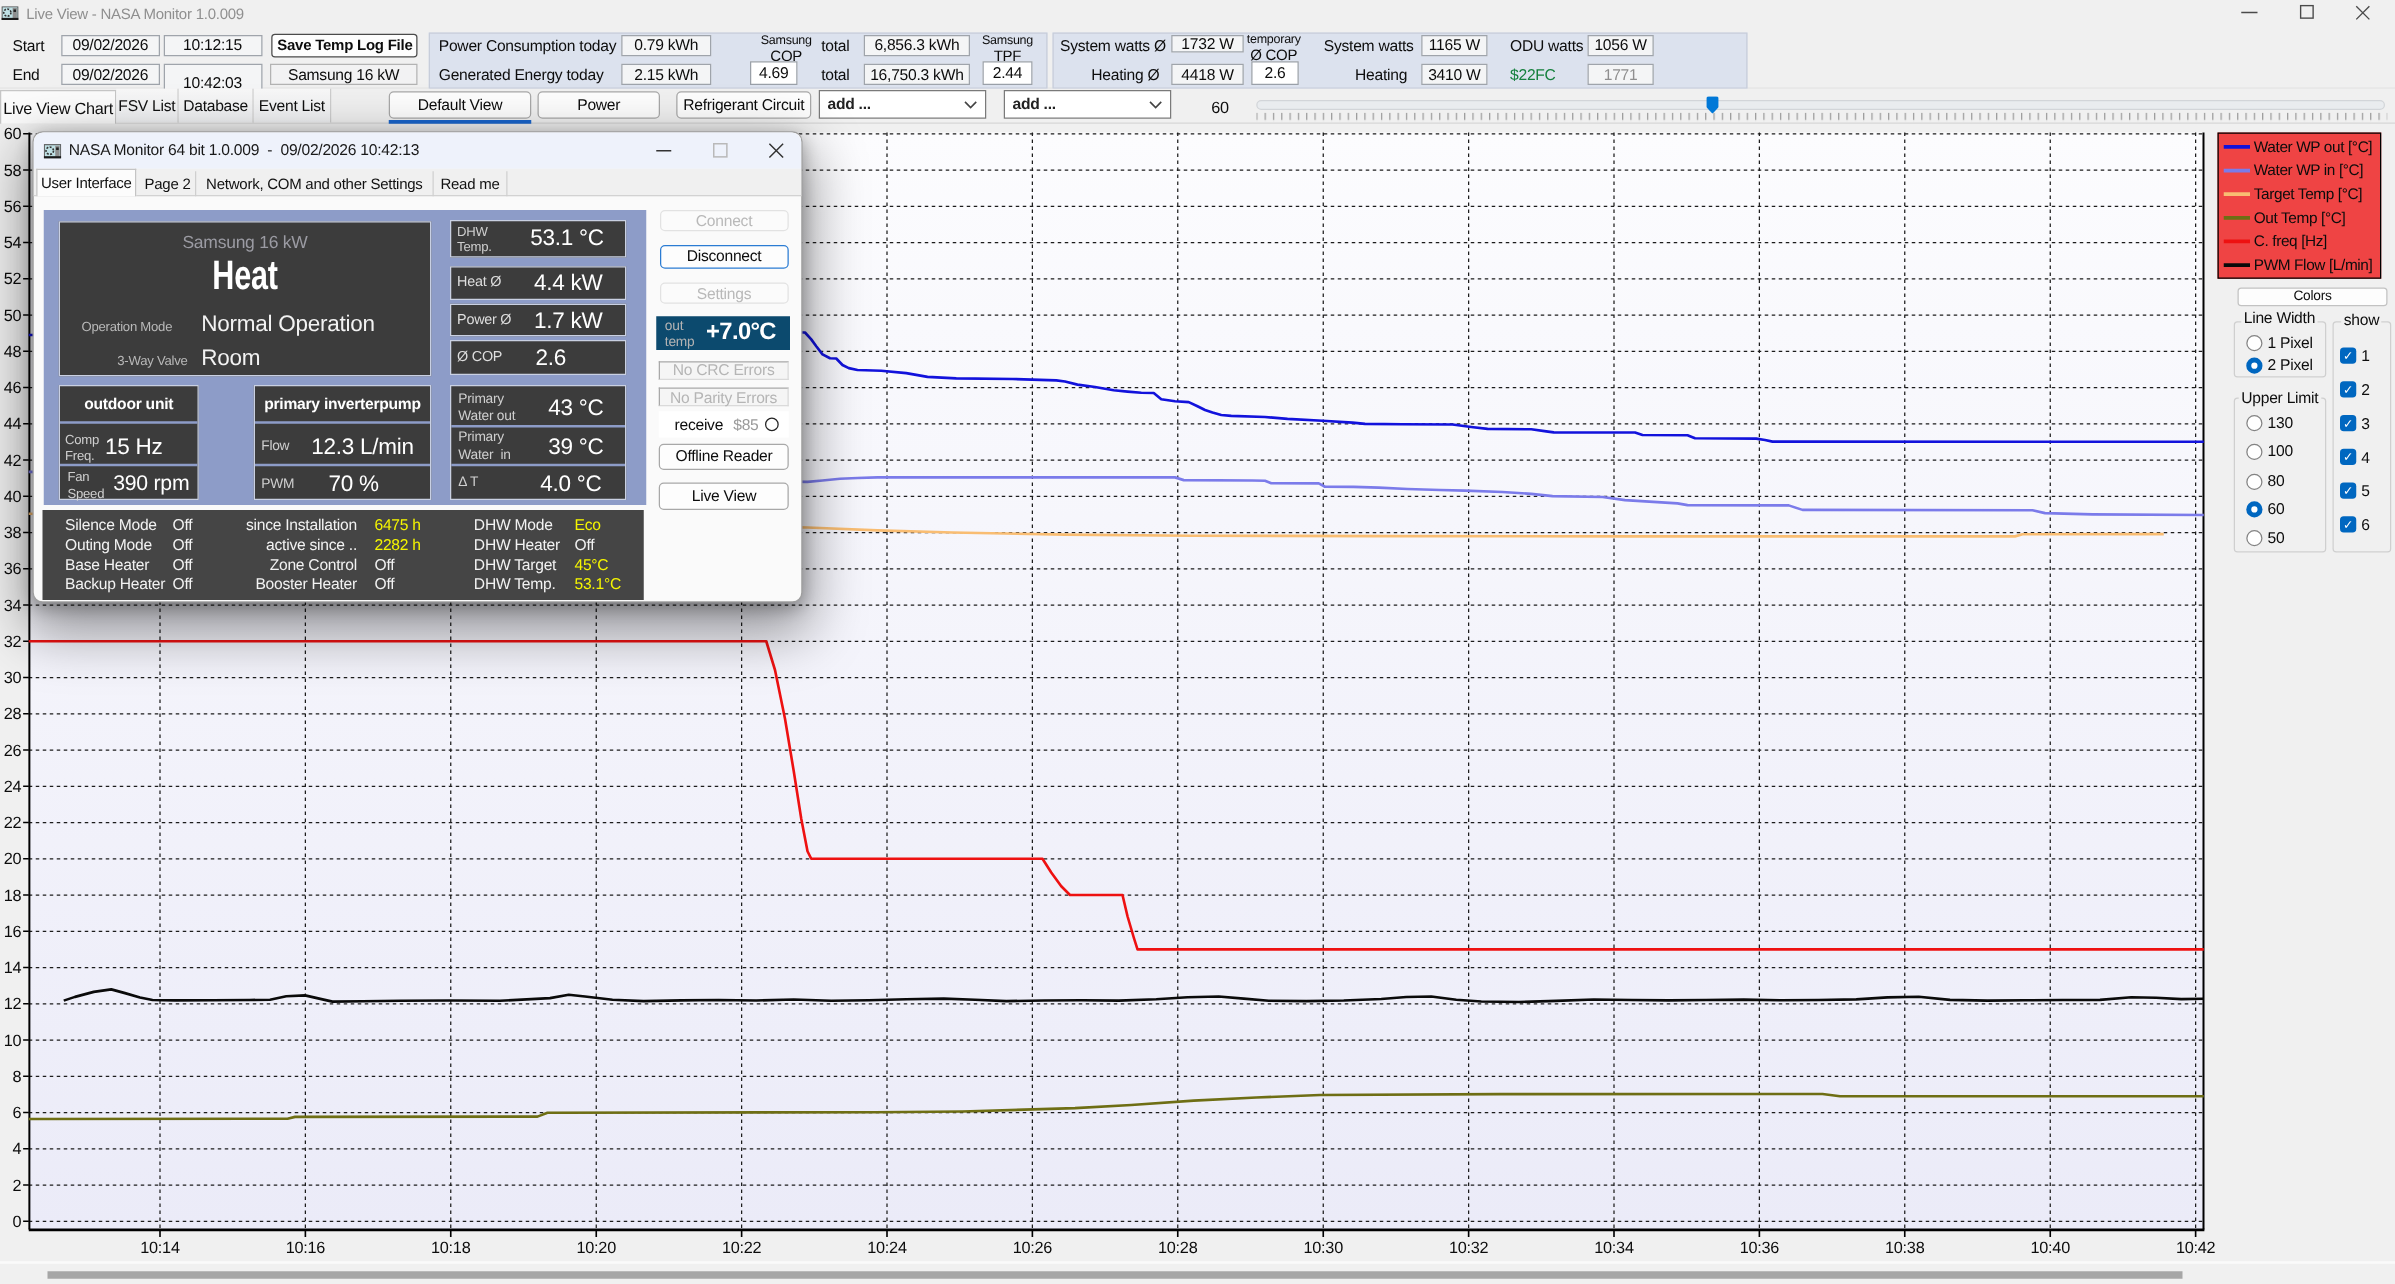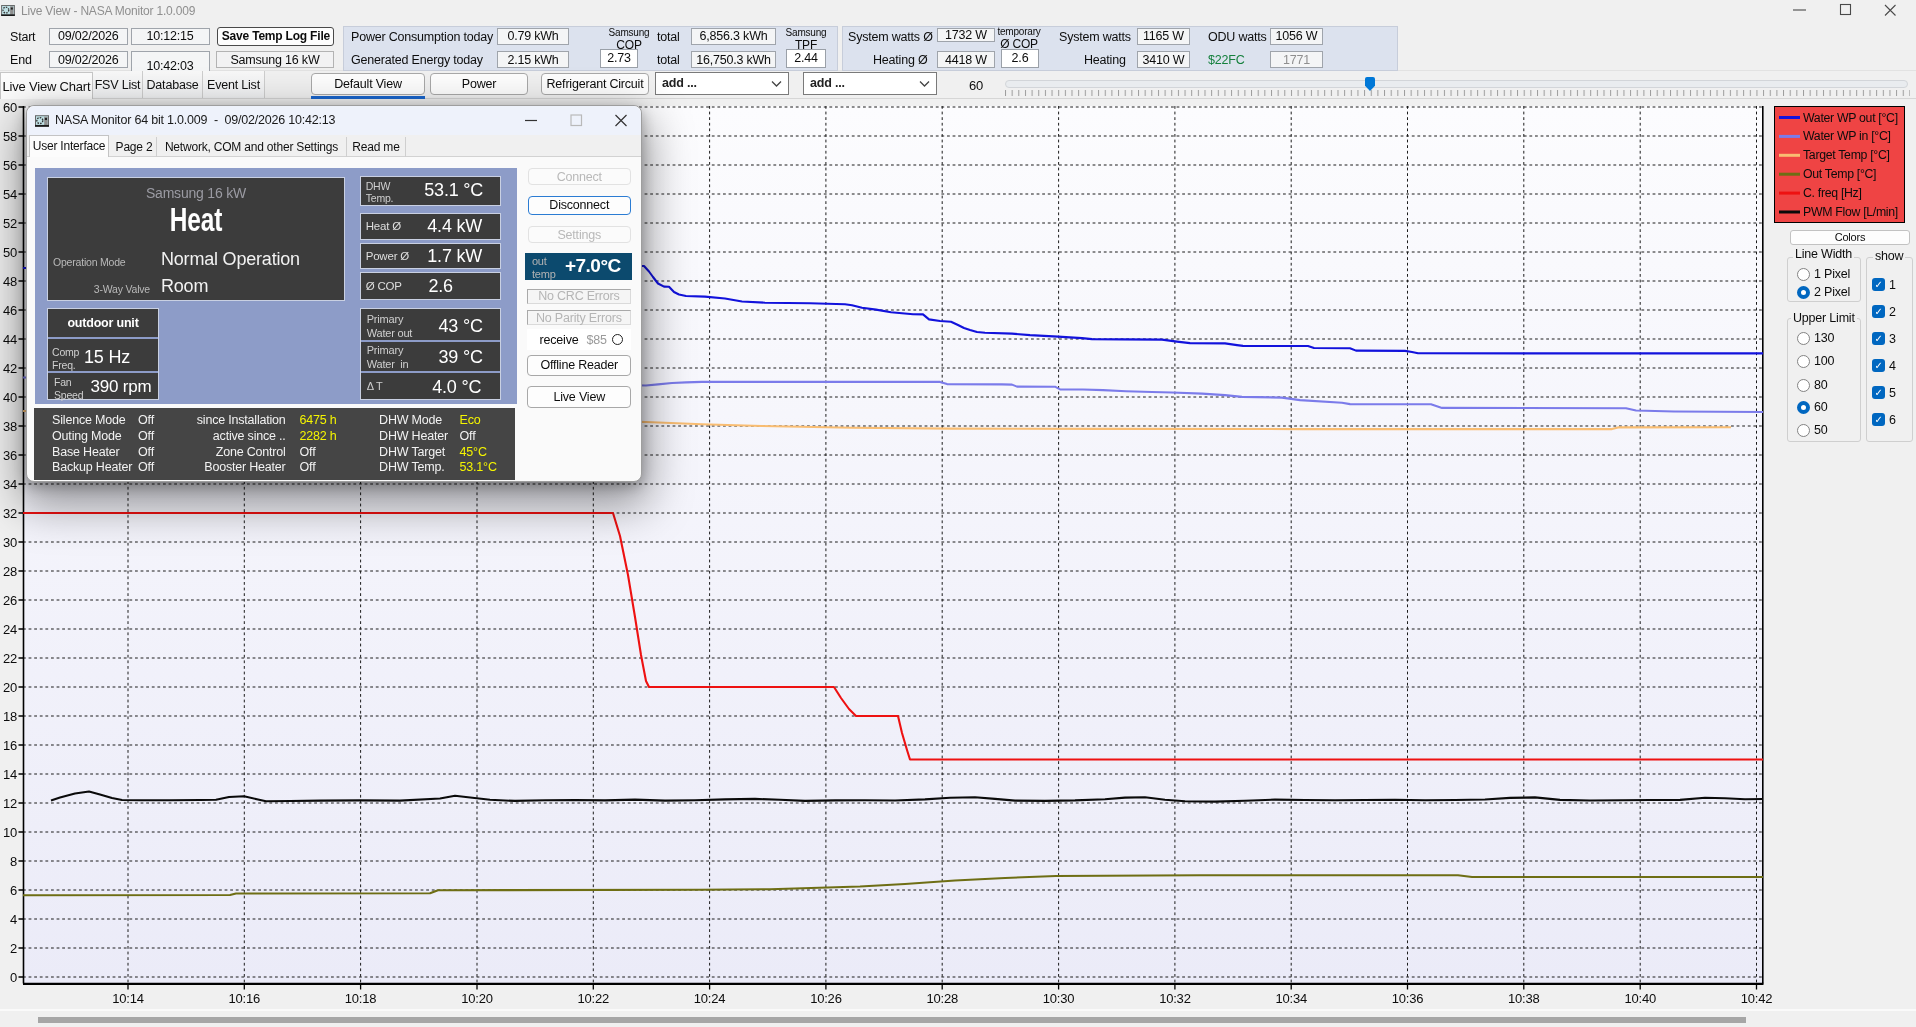--- a/index.html
+++ b/index.html
@@ -52,21 +52,21 @@
 <div class="box" style="left:130.5px;top:27.5px;width:79px;height:17px">10:12:15</div>
 <div class="box" style="left:130.5px;top:51px;width:79px;height:29px">10:42:03</div>
 <div class="btn" style="left:217.4px;top:26.9px;width:117px;height:19.2px;border:1.6px solid #4a4a4a;font-weight:700;border-radius:3px;font-size:12px">Save Temp Log File</div>
 <div class="box" style="left:215.6px;top:51px;width:118.7px;height:17px;background:#f2f2f3;border-color:#b3b3b3">Samsung 16 kW</div>
 
 <div class="lbl" style="left:351px;top:29.5px">Power Consumption today</div>
 <div class="lbl" style="left:351px;top:53px">Generated Energy today</div>
 <div class="box" style="left:497px;top:27.5px;width:72px;height:17px">0.79 kWh</div>
 <div class="box" style="left:497px;top:51px;width:72px;height:17px">2.15 kWh</div>
 <div class="sm2" style="left:594px;top:27px;width:70px">Samsung<br><b>COP</b></div>
-<div class="wbox" style="left:600px;top:49px;width:38px;height:18.5px">2.73</div>
+<div class="wbox" style="left:600px;top:49px;width:38px;height:18.5px">4.69</div>
 <div class="lbl" style="left:657px;top:29.5px">total</div>
 <div class="lbl" style="left:657px;top:53px">total</div>
 <div class="box" style="left:691px;top:27.5px;width:85px;height:17px">6,856.3 kWh</div>
 <div class="box" style="left:691px;top:51px;width:85px;height:17px">16,750.3 kWh</div>
 <div class="sm2" style="left:771px;top:27px;width:70px">Samsung<br><b>TPF</b></div>
 <div class="wbox" style="left:786px;top:49px;width:40px;height:18.5px">2.44</div>
 
 <div class="lbl" style="left:848px;top:29.5px">System watts Ø</div>
 <div class="lbl" style="left:873px;top:53px">Heating Ø</div>
 <div class="box" style="left:937px;top:27.5px;width:58px;height:14px">1732 W</div>
@@ -264,21 +264,21 @@
  <div class="a ct" style="left:2px;top:29.5px;width:80px;height:21.5px;background:#fcfcfc;border:1px solid #c4c4c4;border-bottom:none;font-size:12px;white-space:nowrap">User Interface</div>
  <div class="a ct" style="left:85px;top:31.5px;width:45px;height:19.5px;border-right:1px solid #cfcfcf;font-size:12px;white-space:nowrap">Page 2</div>
  <div class="a ct" style="left:130px;top:31.5px;width:190px;height:19.5px;border-right:1px solid #cfcfcf;font-size:12px;white-space:nowrap">Network, COM and other Settings</div>
  <div class="a ct" style="left:320px;top:31.5px;width:59px;height:19.5px;border-right:1px solid #cfcfcf;font-size:12px;white-space:nowrap">Read me</div>
 
  <div class="a" style="left:7.8px;top:62.7px;width:482px;height:236px;background:#8d9cc8"></div>
 
  <div class="dk" style="left:20px;top:71.5px;width:298px;height:123.5px">
    <div class="a" style="left:0;top:7px;width:100%;text-align:center;font-size:14px;color:#9b9ba3">Samsung 16 kW</div>
    <div class="a" style="left:0;top:23px;width:100%;text-align:center;font-size:33px;font-weight:700;color:#fff;transform:scaleX(.74)">Heat</div>
-   <div class="a" style="left:5px;top:77.5px;width:97px;text-align:left;font-size:10.5px;color:#b9b9b9">Operation Mode</div>
+   <div class="a" style="left:5px;top:77.5px;width:97px;text-align:center;font-size:10.5px;color:#b9b9b9">Operation Mode</div>
    <div class="a" style="left:113px;top:70.5px;font-size:18px;color:#f2f2f2;white-space:nowrap">Normal Operation</div>
    <div class="a" style="left:5px;top:105px;width:97px;text-align:right;font-size:10.5px;color:#b9b9b9">3-Way Valve</div>
    <div class="a" style="left:113px;top:98px;font-size:18px;color:#f2f2f2">Room</div>
  </div>
 
  <div class="dk" style="left:332.7px;top:70.8px;width:141.3px;height:29.5px">
    <div class="a" style="left:5px;top:2.5px;font-size:10.5px;color:#cfcfcf;line-height:1.15">DHW<br>Temp.</div>
    <div class="a" style="left:48px;top:3px;width:90px;text-align:center;font-size:18px;color:#fff;white-space:nowrap">53.1 °C</div>
  </div>
 
@@ -298,20 +298,29 @@
  <div class="dk" style="left:20px;top:202.5px;width:112px;height:92px">
    <div class="a" style="left:0;top:7px;width:100%;text-align:center;font-size:12.5px;font-weight:700;color:#fff">outdoor unit</div>
    <div class="a" style="left:0;top:27.5px;width:100%;height:2px;background:#8d9cc8"></div>
    <div class="a" style="left:4px;top:37px;font-size:10.5px;color:#cfcfcf;line-height:1.2">Comp<br>Freq.</div>
    <div class="a" style="left:36px;top:38px;width:74px;font-size:18px;color:#fff;white-space:nowrap">15 Hz</div>
    <div class="a" style="left:0;top:62px;width:100%;height:2px;background:#8d9cc8"></div>
    <div class="a" style="left:6px;top:67px;font-size:10.5px;color:#cfcfcf;line-height:1.2">Fan<br>Speed</div>
    <div class="a" style="left:36px;top:68px;width:74px;text-align:center;font-size:17px;color:#fff;white-space:nowrap">390 rpm</div>
  </div>
 
+ <div class="dk" style="left:176px;top:202.5px;width:142px;height:92px">
+   <div class="a" style="left:0;top:7px;width:100%;text-align:center;font-size:12.5px;font-weight:700;color:#fff;white-space:nowrap">primary inverterpump</div>
+   <div class="a" style="left:0;top:27.5px;width:100%;height:2px;background:#8d9cc8"></div>
+   <div class="a" style="left:5px;top:42px;font-size:11px;color:#cfcfcf">Flow</div>
+   <div class="a" style="left:34px;top:38px;width:104px;text-align:center;font-size:18px;color:#fff;white-space:nowrap">12.3 L/min</div>
+   <div class="a" style="left:0;top:62px;width:100%;height:2px;background:#8d9cc8"></div>
+   <div class="a" style="left:5px;top:72px;font-size:11px;color:#cfcfcf">PWM</div>
+   <div class="a" style="left:34px;top:68px;width:90px;text-align:center;font-size:18px;color:#fff;white-space:nowrap">70 %</div>
+ </div>
 
  <div class="dk" style="left:332.7px;top:202.5px;width:141.3px;height:92px">
    <div class="a" style="left:6px;top:4px;font-size:11px;color:#cfcfcf;line-height:1.25">Primary<br>Water out</div>
    <div class="a" style="left:62px;top:7px;width:76px;text-align:center;font-size:18px;color:#fff;white-space:nowrap">43 °C</div>
    <div class="a" style="left:0;top:31px;width:100%;height:2px;background:#8d9cc8"></div>
    <div class="a" style="left:6px;top:35px;font-size:11px;color:#cfcfcf;line-height:1.25">Primary<br>Water&nbsp; in</div>
    <div class="a" style="left:62px;top:38px;width:76px;text-align:center;font-size:18px;color:#fff;white-space:nowrap">39 °C</div>
    <div class="a" style="left:0;top:62px;width:100%;height:2px;background:#8d9cc8"></div>
    <div class="a" style="left:6px;top:71px;font-size:11px;color:#cfcfcf">Δ T</div>
    <div class="a" style="left:54px;top:68px;width:84px;text-align:center;font-size:18px;color:#fff;white-space:nowrap">4.0 °C</div>

